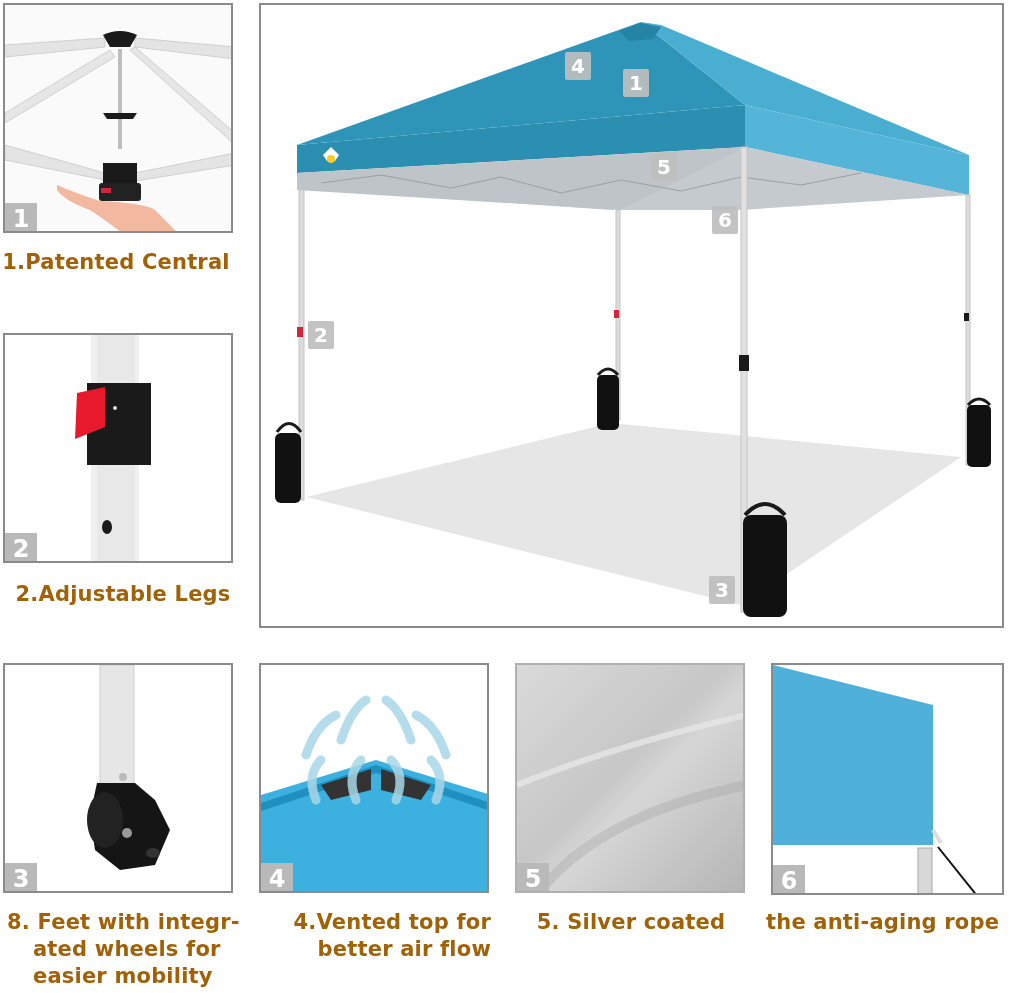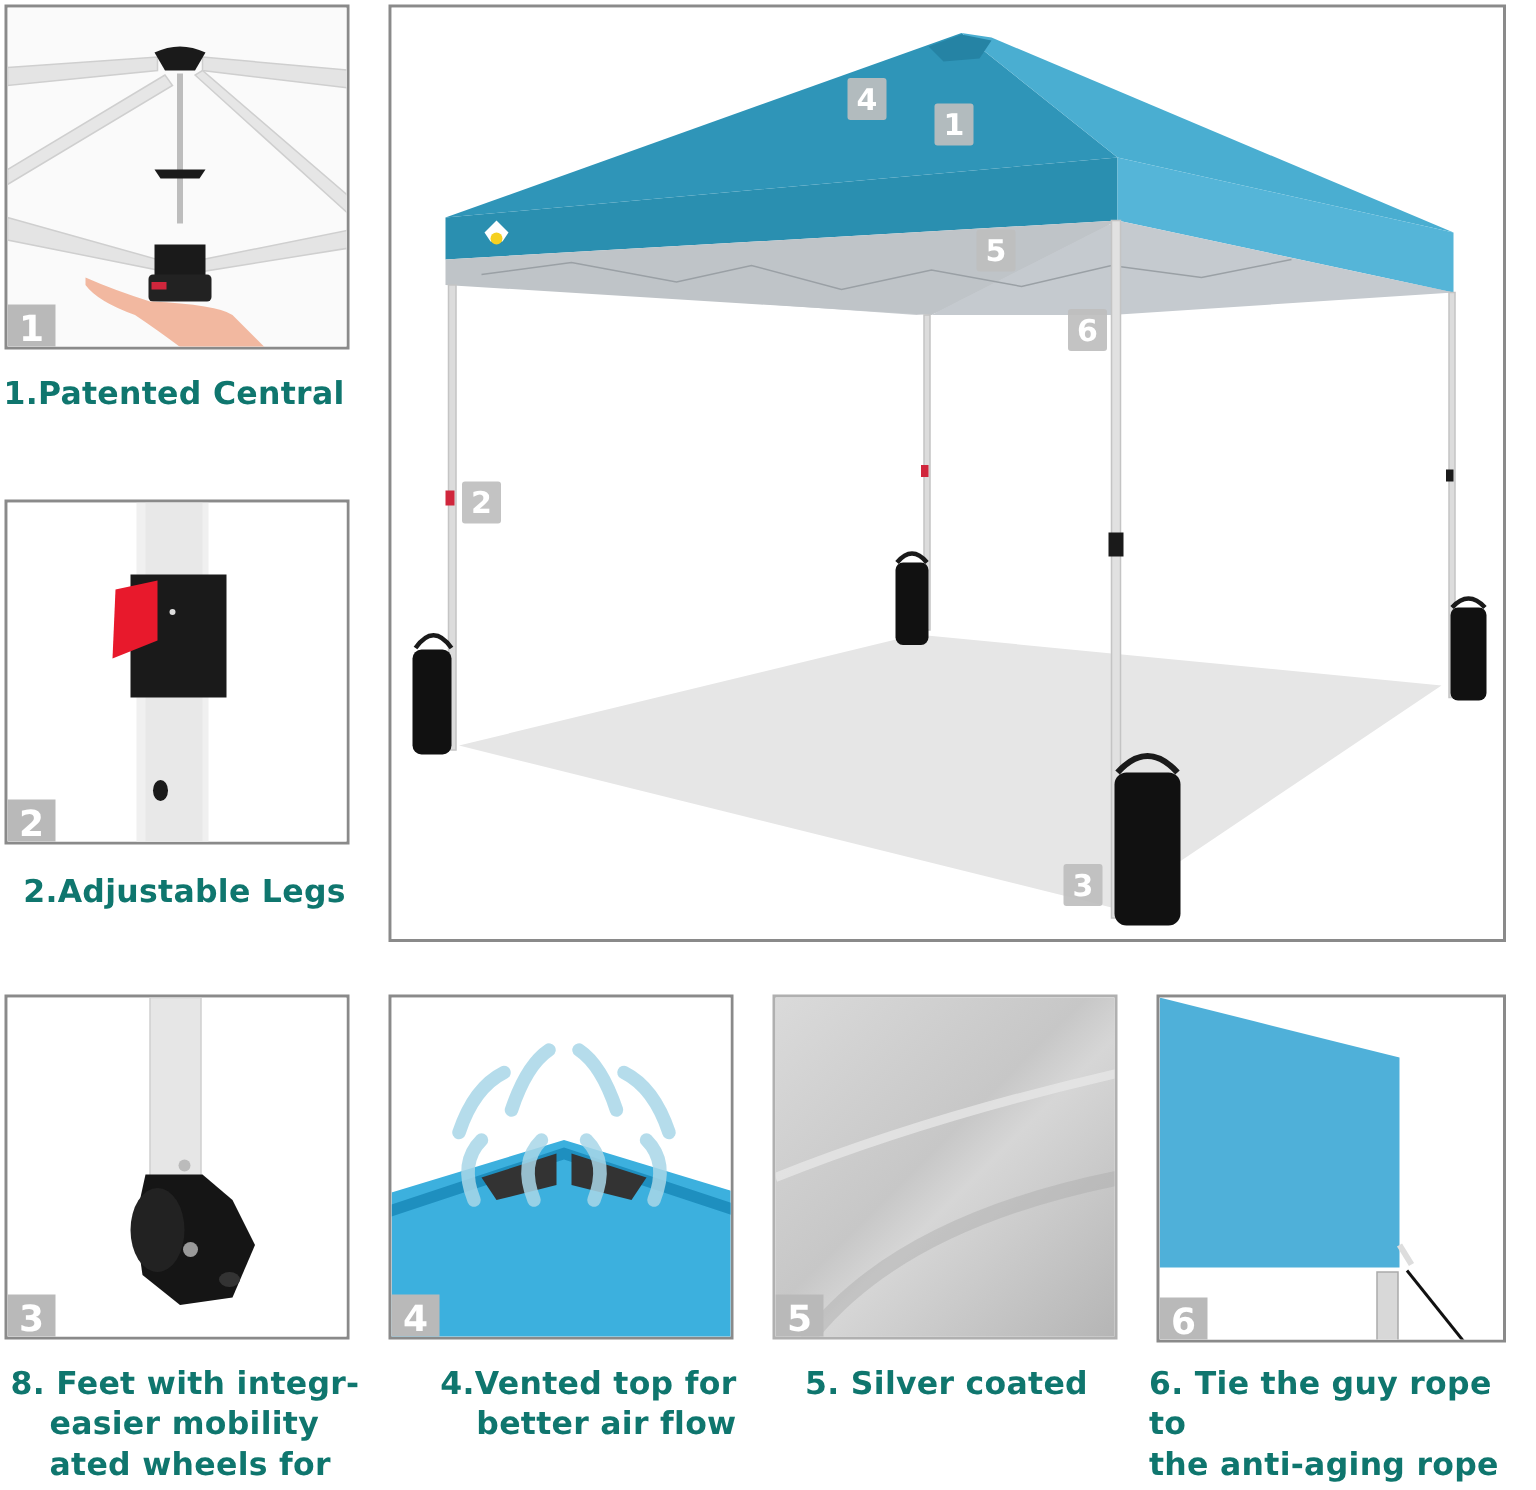--- a/index.html
+++ b/index.html
@@ -7,21 +7,21 @@
   body { position: relative; font-family: "DejaVu Sans", sans-serif; color: #111; }
 
   .panel { position: absolute; border: 2px solid #8a8a8a; background: #fff; overflow: hidden; }
   .badge {
     position: absolute; width: 32px; height: 32px; background: #b9b9b9;
     color: #fff; font-weight: bold; font-size: 24px; line-height: 32px; text-align: center;
     font-family: "DejaVu Sans", sans-serif;
   }
   .badge.small { width: 26px; height: 28px; font-size: 20px; line-height: 28px; border-radius: 2px; background: rgba(190,190,190,0.92); }
   .caption {
-    position: absolute; font-weight: bold; font-size: 21px; line-height: 27px; color: #0f766e;
+    position: absolute; font-weight: bold; font-size: 21px; line-height: 27px; color: #a16207;
     font-family: "DejaVu Sans", sans-serif; letter-spacing: 0.2px;
   }
   .caption.center { text-align: center; }
   .caption span { display: block; }
   svg { display: block; }
 </style>
 </head>
 <body>
 
 <div class="panel" style="left:3px;top:3px;width:230px;height:230px;">
@@ -136,22 +136,22 @@
     <circle cx="118" cy="112" r="4" fill="#bbb"></circle>
     <path d="M92,118 L130,118 L150,135 L165,165 L150,200 L115,205 L90,185 L85,150 Z" fill="#151515"></path>
     <ellipse cx="100" cy="155" rx="18" ry="28" fill="#222"></ellipse>
     <circle cx="122" cy="168" r="5" fill="#999"></circle>
     <ellipse cx="148" cy="188" rx="7" ry="5" fill="#333"></ellipse>
   </svg>
   <div class="badge" style="left:0;top:198px;">3</div>
 </div>
 <div class="caption" style="left:7px;top:909px;width:240px;">
   <span>8. Feet with integr-</span>
+  <span style="padding-left:26px;">ated wheels for</span>
   <span style="padding-left:26px;">easier mobility</span>
-  <span style="padding-left:26px;">ated wheels for</span>
 </div>
 
 <div class="panel" style="left:259px;top:663px;width:230px;height:230px;">
   <svg width="230" height="230" viewBox="0 0 230 230">
     <rect width="230" height="230" fill="#fff"></rect>
     <polygon points="0,130 115,95 230,130 230,230 0,230" fill="#3cb0de"></polygon>
     <polygon points="0,138 115,100 230,138 230,146 115,108 0,146" fill="#1e8fbf"></polygon>
     <polygon points="60,120 110,104 110,125 70,135" fill="#333"></polygon>
     <polygon points="170,120 120,104 120,125 160,135" fill="#333"></polygon>
     <g fill="none" stroke="#a9d7e8" stroke-width="9" stroke-linecap="round" opacity="0.85">
@@ -196,15 +196,14 @@
   <svg width="233" height="232" viewBox="0 0 233 232">
     <rect width="233" height="232" fill="#fff"></rect>
     <path d="M0,0 Q80,20 160,40 L160,180 L0,180 Z" fill="#4fb0d9"></path>
     <rect x="145" y="183" width="14" height="50" fill="#d8d8d8" stroke="#aaa"></rect>
     <path d="M160,165 L168,178" stroke="#ddd" stroke-width="4"></path>
     <line x1="165" y1="182" x2="205" y2="232" stroke="#111" stroke-width="2"></line>
   </svg>
   <div class="badge" style="left:0;top:200px;">6</div>
 </div>
 <div class="caption" style="left:766px;top:909px;width:258px;">
-  <span>6. Tie the guy rope to</span>
   <span>the anti-aging rope</span>
 </div>
 
 </body></html>

